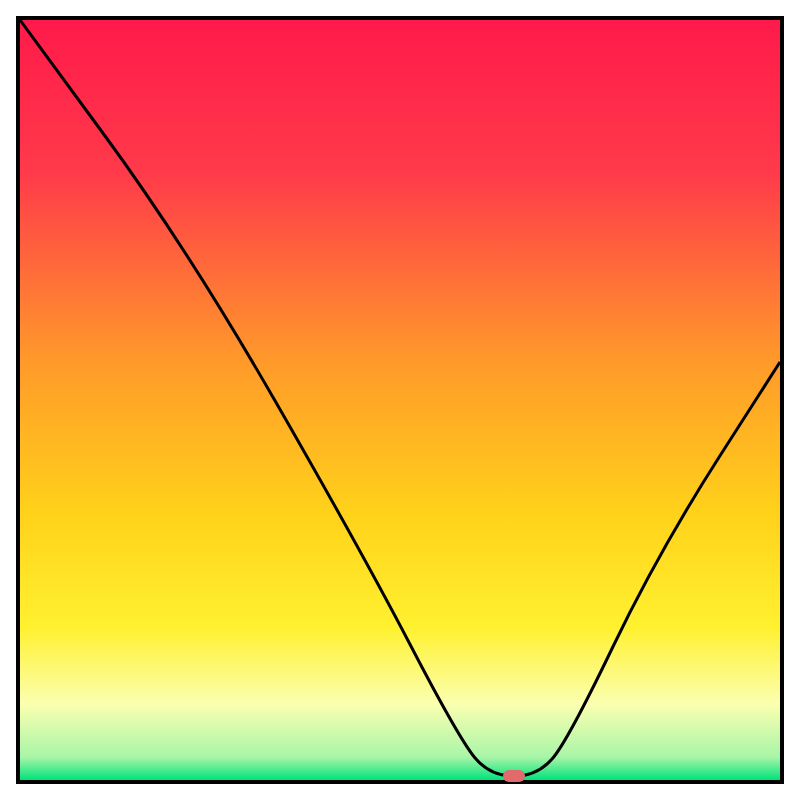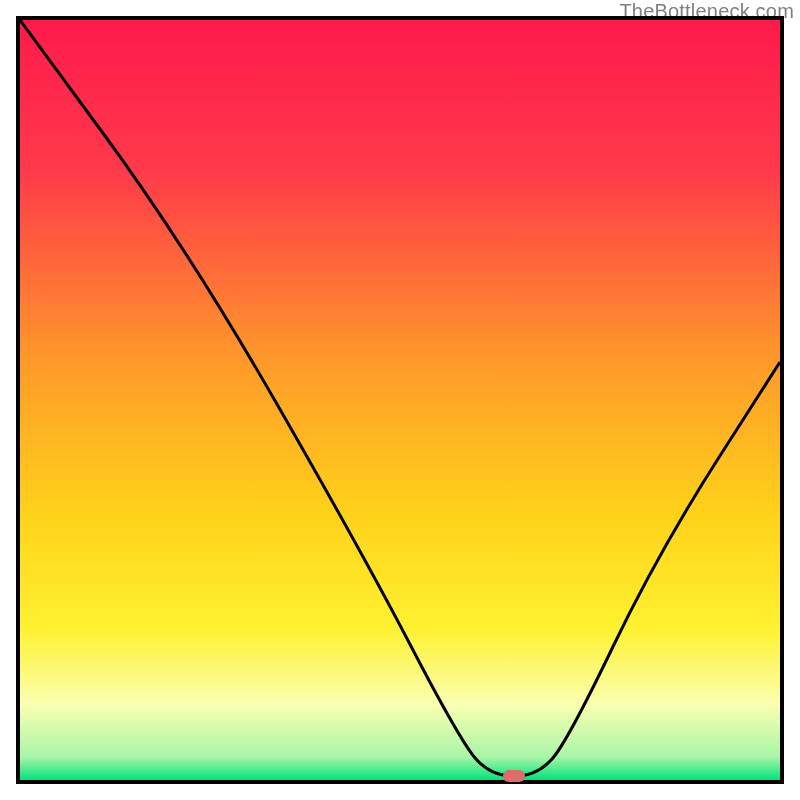--- a/index.html
+++ b/index.html
@@ -48,21 +48,20 @@
     right: 6px;
     color: #808080;
     font-size: 20px;
     letter-spacing: 0.2px;
   }
 </style>
 </head>
 <body>
 
 <div class="frame">
-  <div class="watermark">TheBottleneck.com</div>
 
   <div class="plot-area">
     <svg class="gradient" viewBox="0 0 760 760" preserveAspectRatio="none">
       <defs>
         <linearGradient id="bg-grad" x1="0" y1="0" x2="0" y2="1">
             <stop offset="0%" stop-color="#ff1a4b"></stop>
             <stop offset="20%" stop-color="#ff3a4a"></stop>
             <stop offset="45%" stop-color="#ff9a2a"></stop>
             <stop offset="65%" stop-color="#ffd21a"></stop>
             <stop offset="80%" stop-color="#fff130"></stop>

